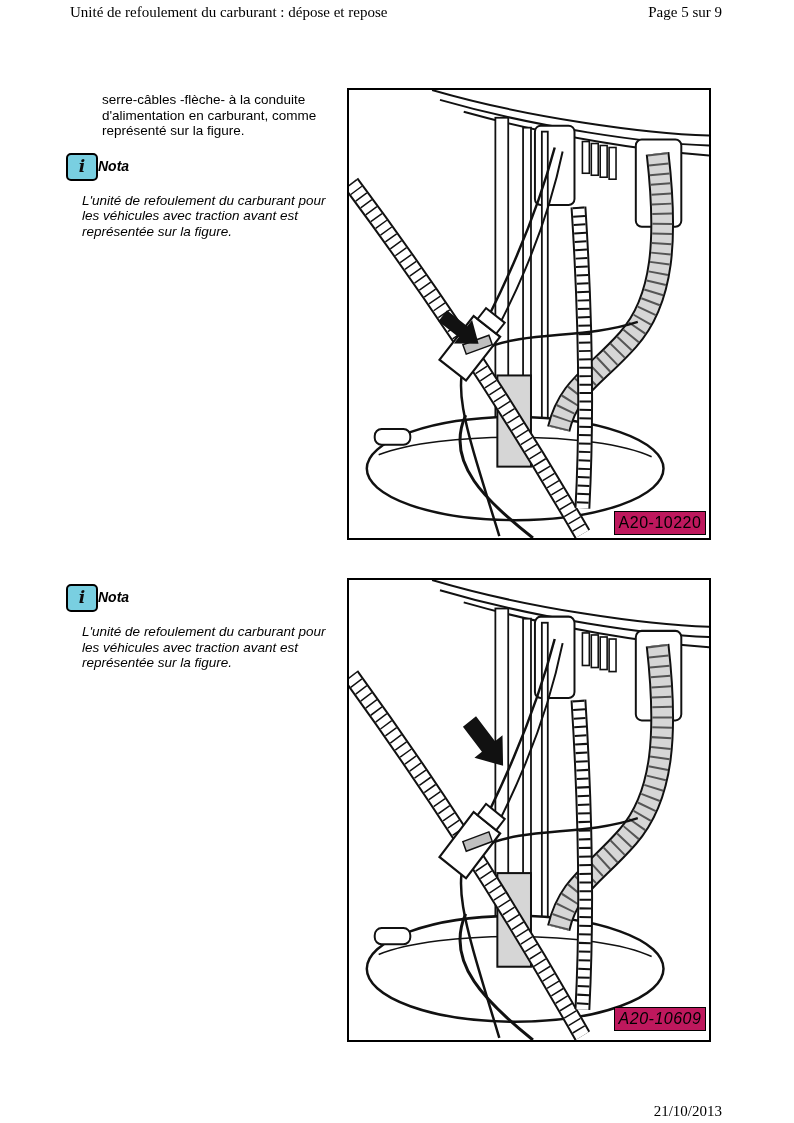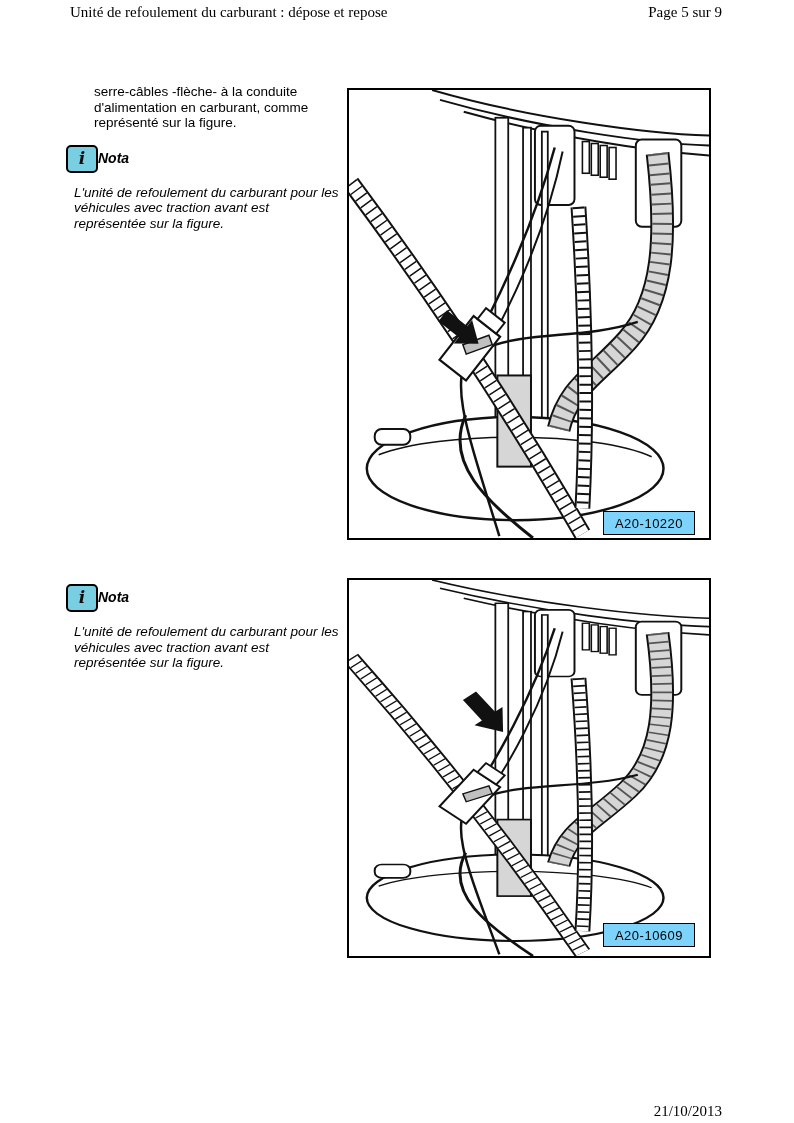--- a/index.html
+++ b/index.html
@@ -12,21 +12,21 @@
   .serif { font-family:Liberation Serif, serif; font-size:15px; }
   .hdr-title  { position:absolute; left:70px;  top:4px; }
   .hdr-page   { position:absolute; right:72px; top:4px; }
   .ftr-path   { position:absolute; left:70px;  top:1103px; }
   .ftr-date   { position:absolute; right:72px; top:1103px; }
 
   
   .textcol { position:absolute; left:70px; width:274px; font-size:13.5px; line-height:15.6px; }
   #text-top { top:80px; }
   #text-vehicles { top:570px; }
-  .textcol p { margin:4px; }
+  .textcol p { margin:12px; }
   .indent { padding-left:20px; }
   .italic-para { font-style:italic; }
   .heading { font-weight:bold; margin:0 0 13px 0; }
 
   .dash-item { position:relative; padding-left:20px; margin:0 0 13px 0; }
   .dash-item::before { content:"\2013"; position:absolute; left:0; top:0; color:#8a8a8a; }
 
   .bullet { position:relative; padding-left:20px; margin:0 0 9px 0; }
   .bullet::before { content:"\2022"; position:absolute; left:3px; top:-1px; }
 
@@ -38,26 +38,26 @@
     color:#0b0b0b; flex:0 0 auto;
   }
   .nota-label { font-weight:bold; font-style:italic; font-size:14px; }
 
   
   .figure {
     position:absolute; left:347px; width:364px; border:2.5px solid #000;
     background:#fff; box-sizing:border-box;
   }
   #figure-1 { top:88px;  height:452px; }
-  #figure-2 { top:578px; height:380px; }
+  #figure-2 { top:578px; height:464px;font-style:italic; }
   .figure svg { display:block; width:100%; height:100%; }
   .fig-label {
-    position:absolute; right:14px; width:90px; height:22px; border:1.5px solid #000;
-    background:#7dd3fc; display:flex; align-items:center; justify-content:center;
-    font-size:13px; letter-spacing:0.5px;
+    position:absolute; right:3px; width:90px; height:22px; border:1.5px solid #000;
+    background:#be185d; display:flex; align-items:center; justify-content:center;
+    font-size:16px; letter-spacing:0.5px;
   }
   #figure-1 .fig-label { bottom:3px; }
   #figure-2 .fig-label { bottom:9px; }
 </style>
 </head>
 <body>
 
 <div class="page">
 
   <div class="serif hdr-title">Unité de refoulement du carburant : dépose et repose</div>

